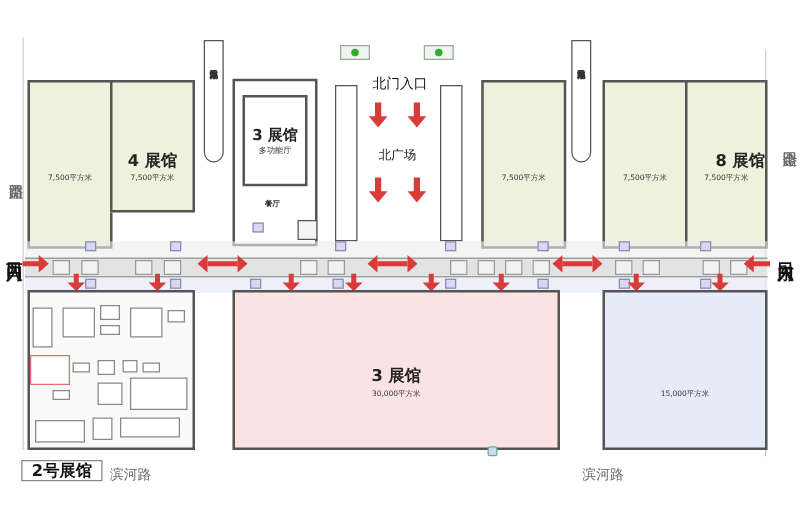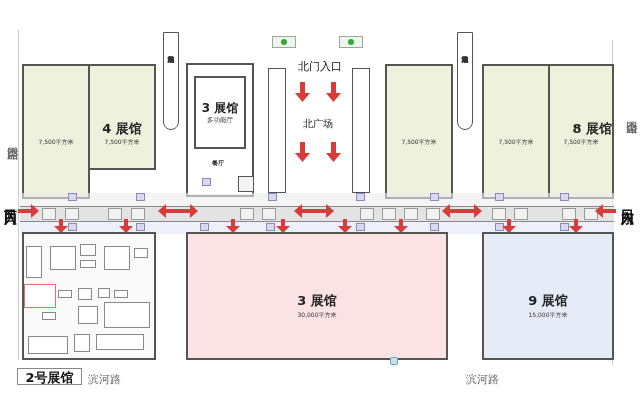--- a/index.html
+++ b/index.html
@@ -194,16 +194,15 @@
 <div class="abs" style="left:17px;top:368px;width:65px;height:17px;border:1px solid #888;background:#fff;font-size:13px;font-weight:bold;color:#111;text-align:center;line-height:17px;">2号展馆</div>
 <div class="abs road" style="left:88px;top:372px;font-size:11px;">滨河路</div>
 
 <div class="abs hall pink" style="left:186px;top:232px;width:262px;height:128px;">
   <div class="hname" style="top:58px;font-size:13px;">3 展馆</div>
   <div class="harea" style="top:77px;">30,000平方米</div>
 </div>
 <div class="abs" style="left:390px;top:357px;width:8px;height:8px;border:1px solid #6aa;background:#cde;border-radius:2px;"></div>
 
 <div class="abs hall blue" style="left:482px;top:232px;width:132px;height:128px;">
-  <div class="hname" style="top:58px;font-size:13px;">9 展馆</div>
   <div class="harea" style="top:77px;">15,000平方米</div>
 </div>
 <div class="abs road" style="left:466px;top:372px;font-size:11px;">滨河路</div>
 
 </body></html>

